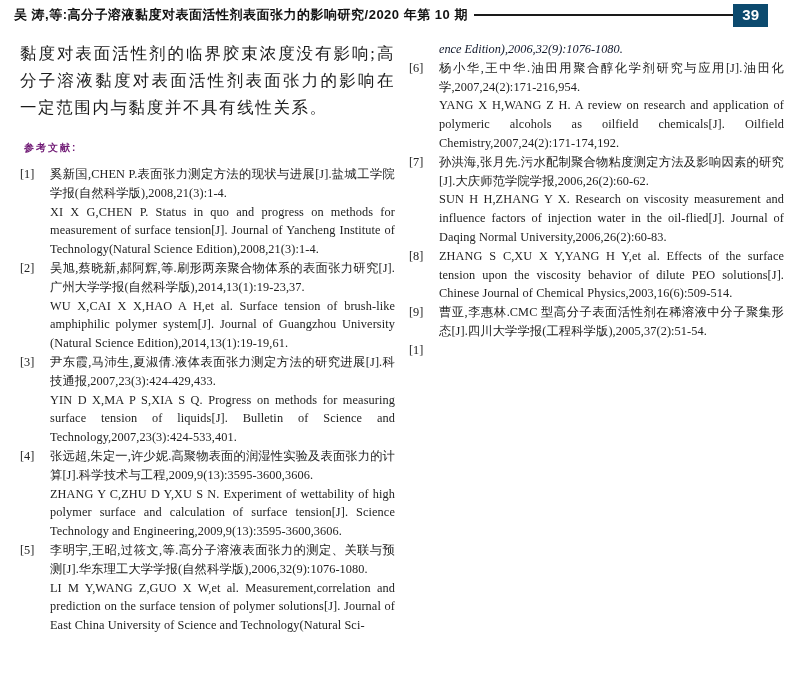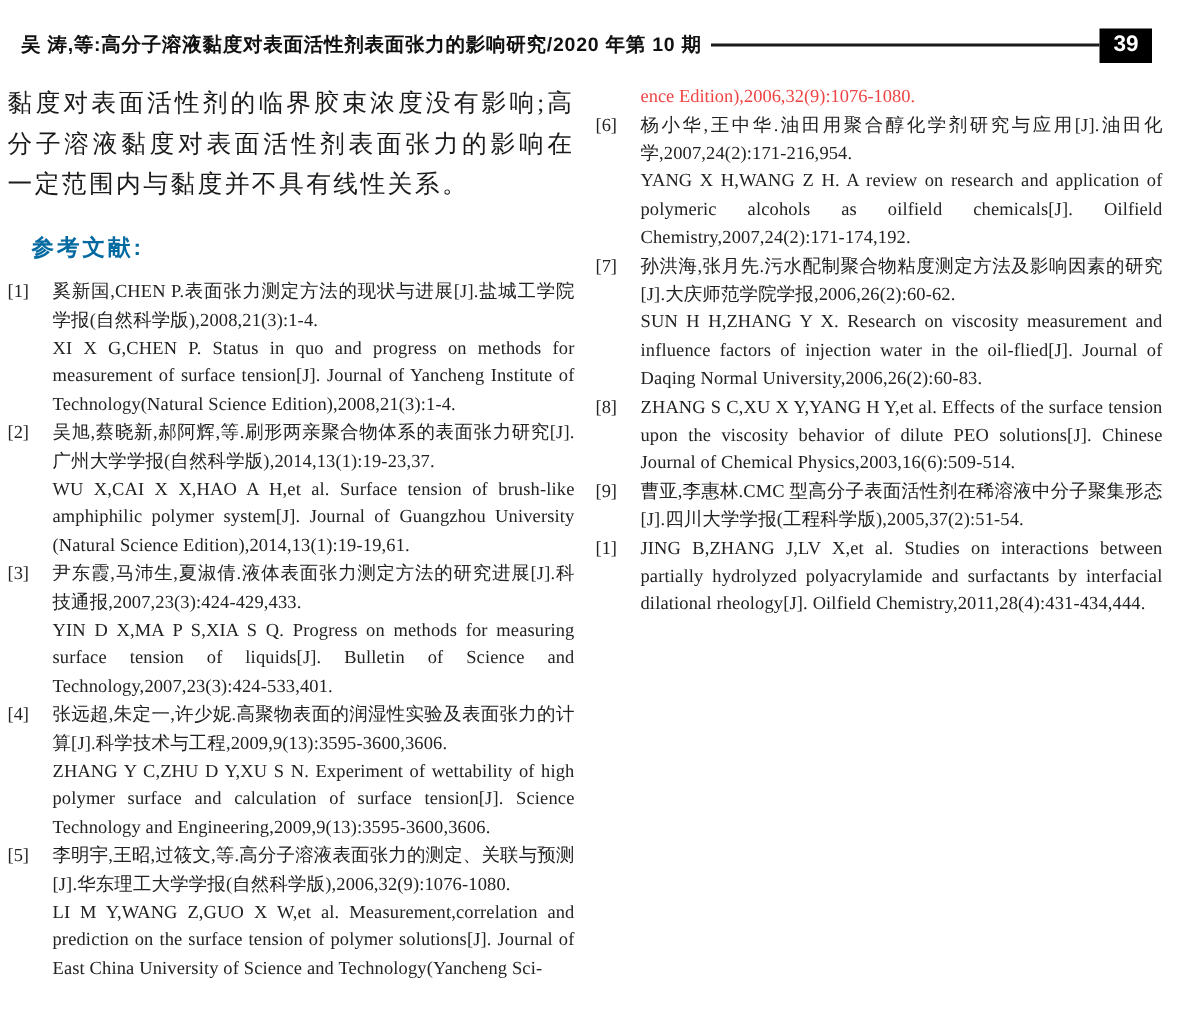--- a/index.html
+++ b/index.html
@@ -7,74 +7,75 @@
     width:794px; height:684px;
     background:#ffffff;
     color:#1c1c1c;
     font-family:"Liberation Serif","DejaVu Serif",serif;
     overflow:hidden;
     position:relative;
   }
   
   .page-header {
     display:flex; align-items:center;
-    padding:17px 26px 0 14px;
+    padding:2px 26px 0 14px;
     height:26px;
   }
   .running-title {
     font-family:"Liberation Sans","DejaVu Sans",sans-serif;
     font-weight:bold; font-size:13px;
     letter-spacing:0.5px; white-space:nowrap;
     color:#111;
   }
   .header-rule {
     flex:1; height:2px; background:#1a1a1a; margin-left:6px;
   }
   .page-number-badge {
-    background:#000000; color:#fff;
+    background:#0c4a6e; color:#fff;
     font-family:"Liberation Sans","DejaVu Sans",sans-serif;
     font-weight:bold; font-size:15px;
     padding:2px 9px 3px;
     line-height:18px;
   }
   
   .columns {
     display:flex; gap:14px;
-    padding:12px 10px 0 5px;
+    padding:12px 10px 0 20px;
   }
   .col { width:378px; }
   .lead-paragraph {
     font-size:16.5px; line-height:27px;
     letter-spacing:1.6px;
     text-align:justify;
     color:#1a1a1a;
   }
   .references-heading {
     font-family:"Liberation Sans","DejaVu Sans",sans-serif;
-    font-weight:bold; font-size:15px;
+    font-weight:bold; font-size:10px;
     letter-spacing:2px;
-    margin:20px 0 10px 16px;
-    color:#0369a1;
+    margin:20px 0 10px 4px;
+    color:#701a75;
   }
   .ref {
     position:relative;
     padding-left:30px;
     font-size:12.3px;
     line-height:18.8px;
     text-align:justify;
     color:#222;
     letter-spacing:0.1px;
   }
   .ref-label { position:absolute; left:0; top:0; letter-spacing:0; }
   .ref-en { }
   .ref-continuation {
     padding-left:30px;
     font-size:12.3px;
     line-height:18.8px;
-    color:#ef4444;
+    color:#0f172a;
+    font-style:italic;
   }
 </style>
 </head>
 <body>
 
 <div class="page-header">
   <span class="running-title">吴  涛,等:高分子溶液黏度对表面活性剂表面张力的影响研究/2020 年第 10 期</span>
   <span class="header-rule"></span>
   <span class="page-number-badge">39</span>
 </div>
@@ -101,21 +102,21 @@
       <div class="ref-en">YIN D X,MA P S,XIA S Q. Progress on methods for measuring surface tension of liquids[J]. Bulletin of Science and Technology,2007,23(3):424-533,401.</div>
     </div>
     <div class="ref">
       <span class="ref-label">[4]</span>
       <div class="ref-zh">张远超,朱定一,许少妮.高聚物表面的润湿性实验及表面张力的计算[J].科学技术与工程,2009,9(13):3595-3600,3606.</div>
       <div class="ref-en">ZHANG Y C,ZHU D Y,XU S N. Experiment of wettability of high polymer surface and calculation of surface tension[J]. Science Technology and Engineering,2009,9(13):3595-3600,3606.</div>
     </div>
     <div class="ref">
       <span class="ref-label">[5]</span>
       <div class="ref-zh">李明宇,王昭,过筱文,等.高分子溶液表面张力的测定、关联与预测[J].华东理工大学学报(自然科学版),2006,32(9):1076-1080.</div>
-      <div class="ref-en">LI M Y,WANG Z,GUO X W,et al. Measurement,correlation and prediction on the surface tension of polymer solutions[J]. Journal of East China University of Science and Technology(Yancheng Sci-</div>
+      <div class="ref-en">LI M Y,WANG Z,GUO X W,et al. Measurement,correlation and prediction on the surface tension of polymer solutions[J]. Journal of East China University of Science and Technology(Natural Sci-</div>
     </div>
   </div>
 
   <div class="col">
     <div class="ref-continuation">ence Edition),2006,32(9):1076-1080.</div>
 
     <div class="ref">
       <span class="ref-label">[6]</span>
       <div class="ref-zh">杨小华,王中华.油田用聚合醇化学剂研究与应用[J].油田化学,2007,24(2):171-216,954.</div>
       <div class="ref-en">YANG X H,WANG Z H. A review on research and application of polymeric alcohols as oilfield chemicals[J]. Oilfield Chemistry,2007,24(2):171-174,192.</div>
@@ -128,17 +129,16 @@
     <div class="ref">
       <span class="ref-label">[8]</span>
       <div class="ref-en">ZHANG S C,XU X Y,YANG H Y,et al. Effects of the surface tension upon the viscosity behavior of dilute PEO solutions[J]. Chinese Journal of Chemical Physics,2003,16(6):509-514.</div>
     </div>
     <div class="ref">
       <span class="ref-label">[9]</span>
       <div class="ref-zh">曹亚,李惠林.CMC 型高分子表面活性剂在稀溶液中分子聚集形态[J].四川大学学报(工程科学版),2005,37(2):51-54.</div>
     </div>
     <div class="ref">
       <span class="ref-label">[1]</span>
-      <div class="ref-en">JING B,ZHANG J,LV X,et al. Studies on interactions between partially hydrolyzed polyacrylamide and surfactants by interfacial dilational rheology[J]. Oilfield Chemistry,2011,28(4):431-434,444.</div>
     </div>
   </div>
 
 </div>
 
 </body></html>

